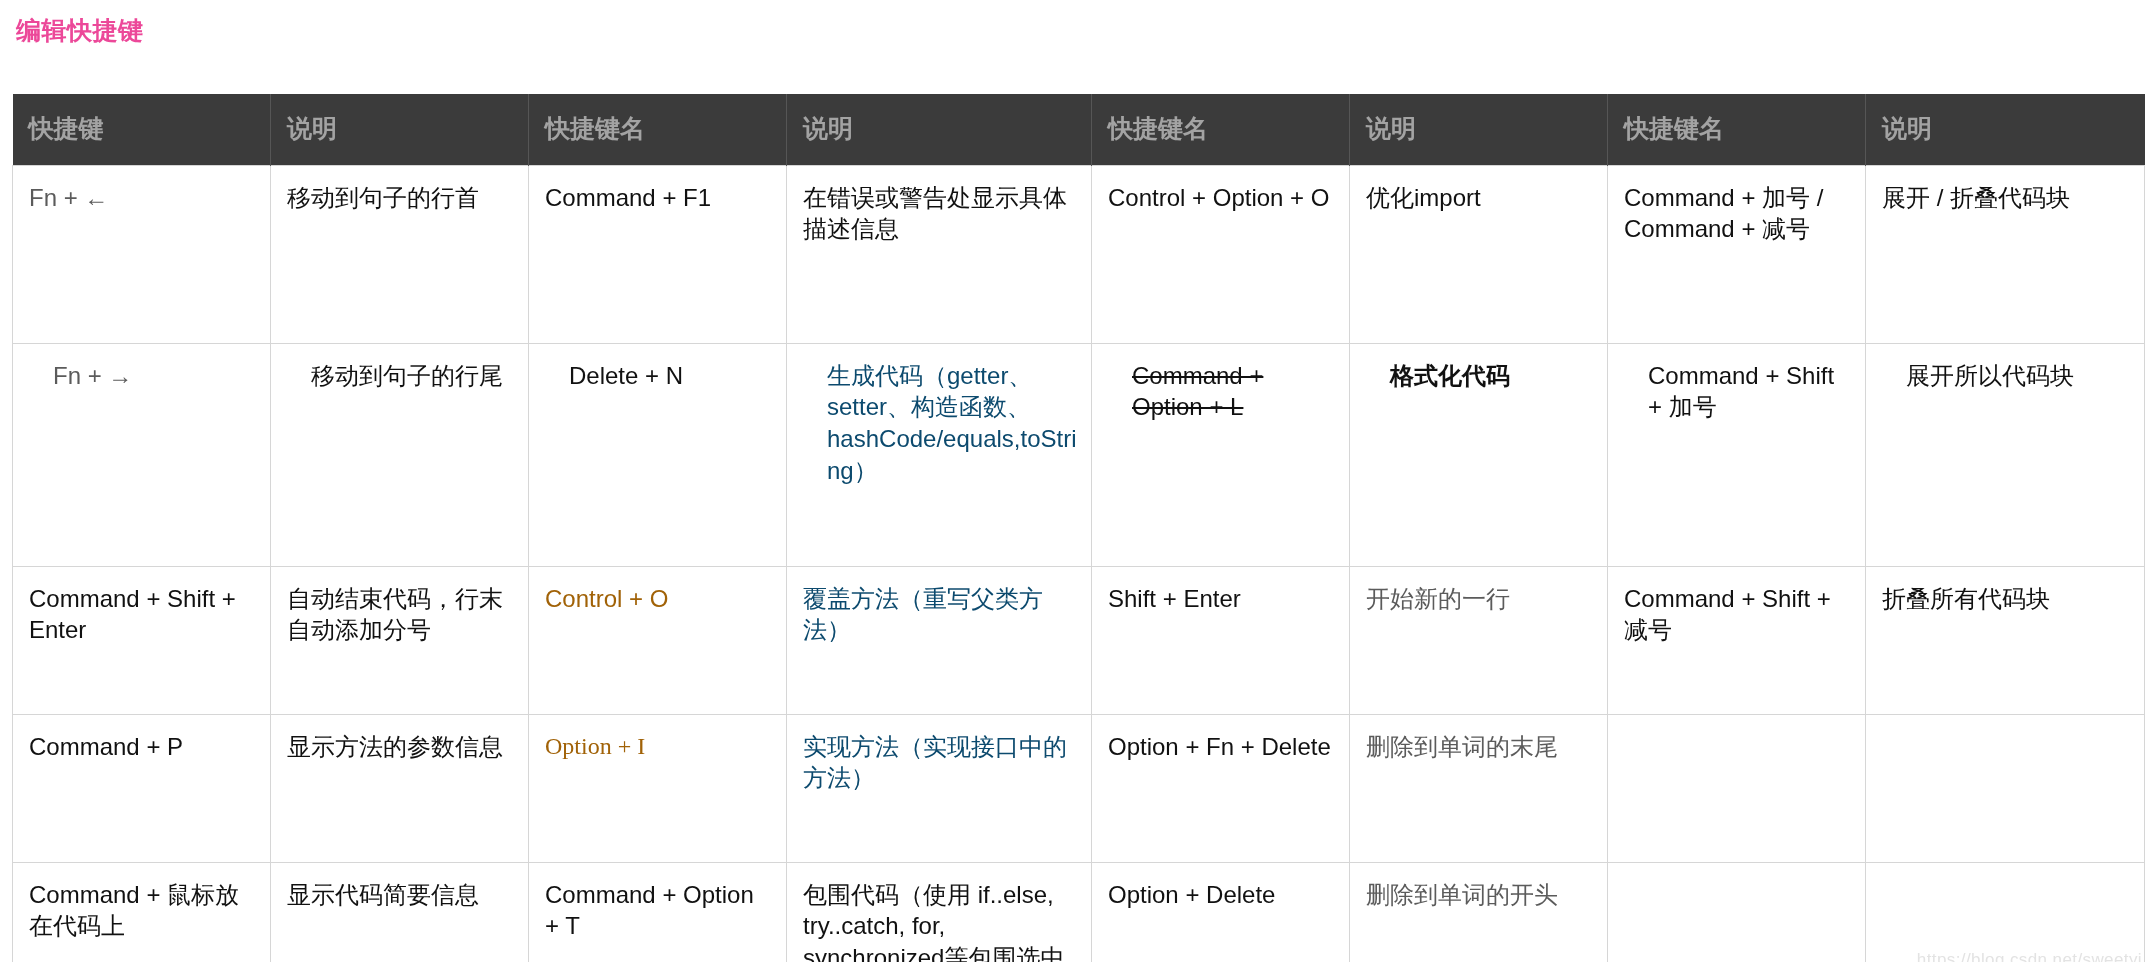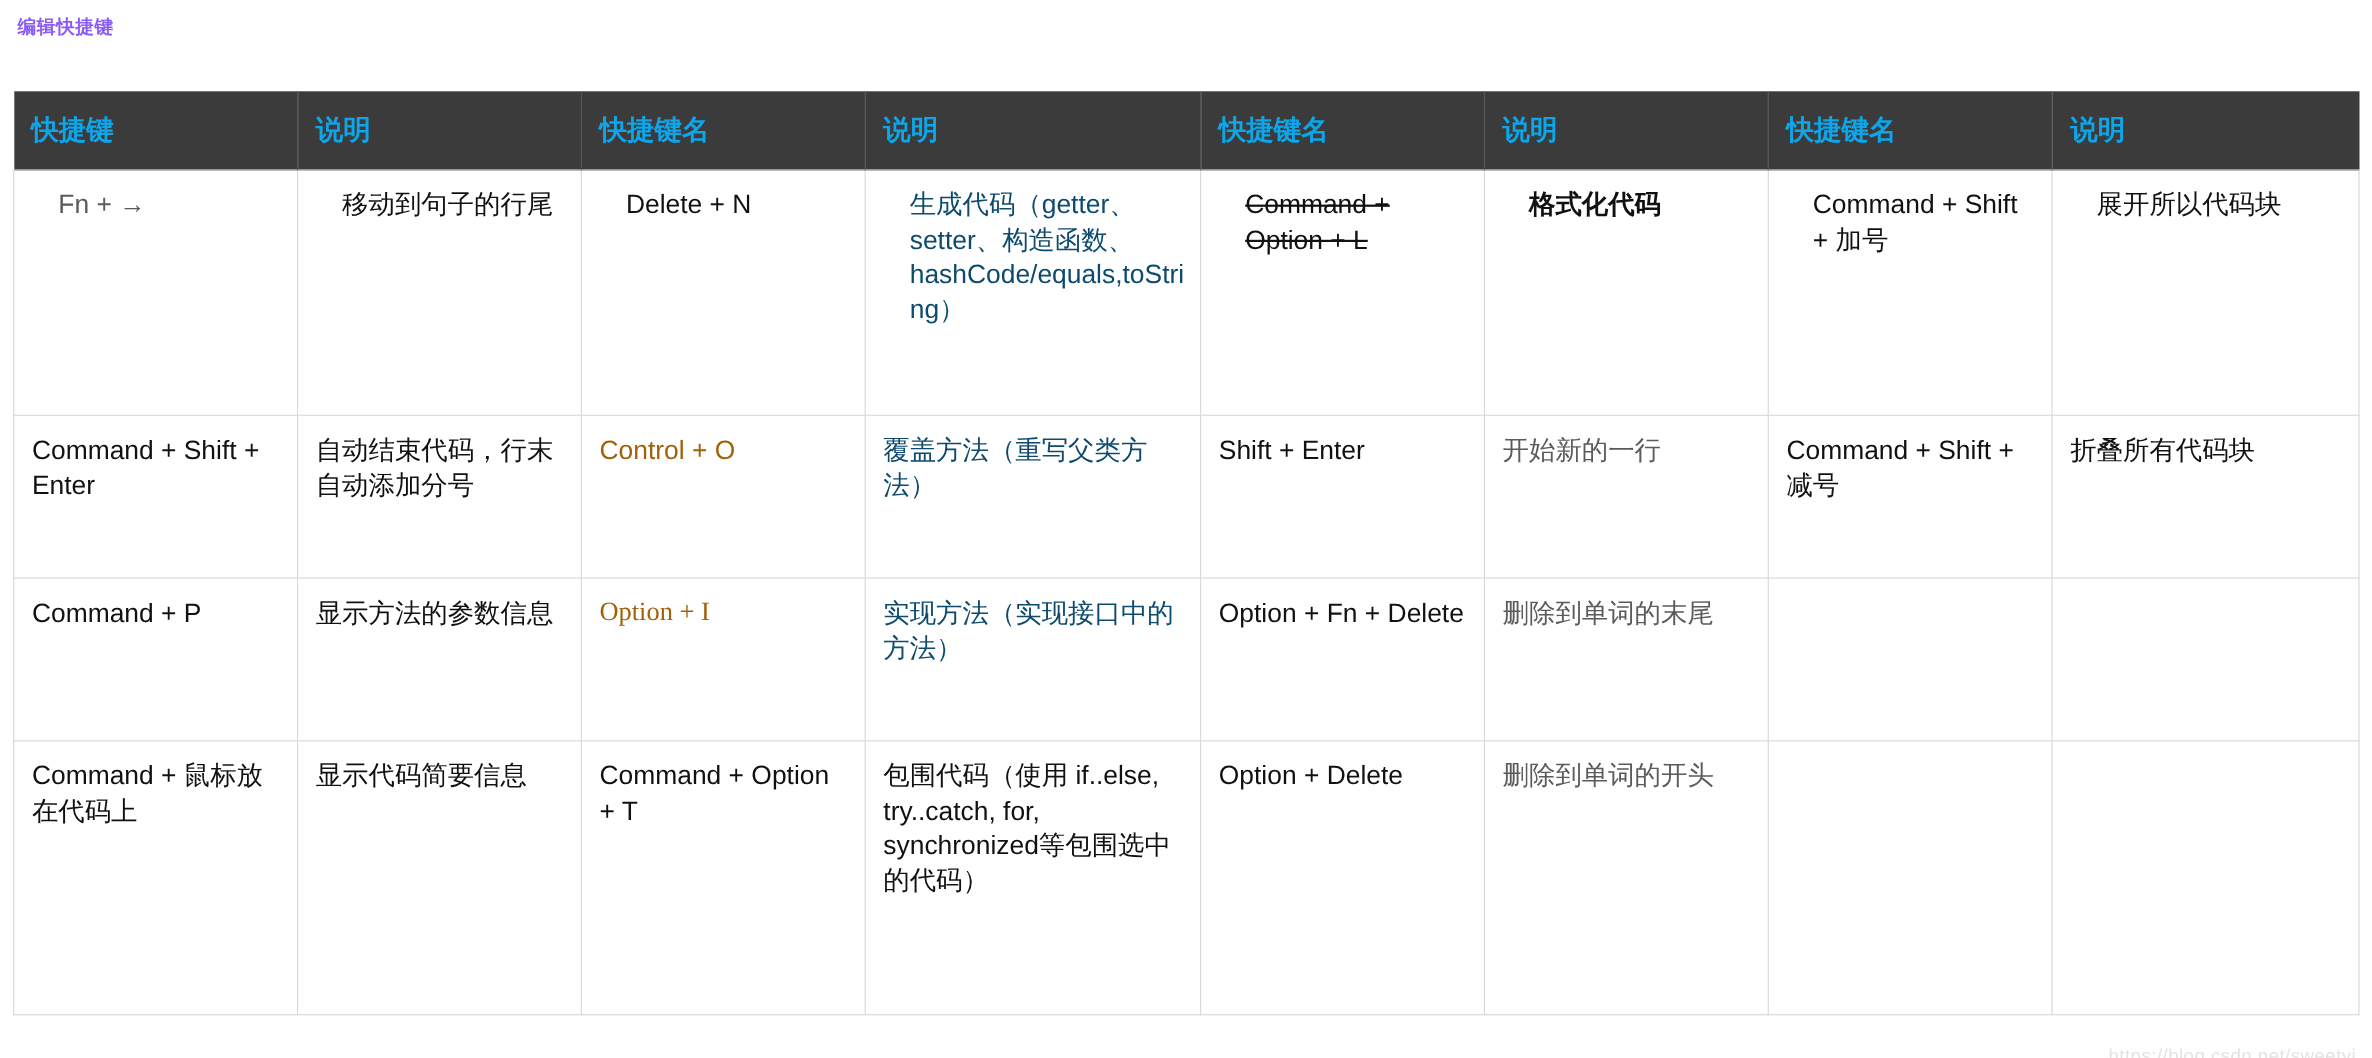--- a/index.html
+++ b/index.html
@@ -16,23 +16,23 @@
     position: relative;
   }
   .page {
     position: relative;
     width: 2156px;
     height: 962px;
     box-sizing: border-box;
     padding: 0 12px;
   }
   #page-title {
-    font-size: 17px;
+    font-size: 25px;
     font-weight: bold;
-    color: #8b5cf6;
+    color: #ec4899;
     letter-spacing: 0.5px;
     margin: 14px 0 0 4px;
     line-height: 1.3;
   }
   .table-wrap {
     margin-top: 47px;
     width: 2132px;
   }
   table.shortcut-table {
     border-collapse: collapse;
@@ -44,21 +44,21 @@
   table.shortcut-table col.c-desc  { width: 258px; }
   table.shortcut-table col.c-key2  { width: 258px; }
   table.shortcut-table col.c-desc2 { width: 305px; }
   table.shortcut-table col.c-key3  { width: 258px; }
   table.shortcut-table col.c-desc3 { width: 258px; }
   table.shortcut-table col.c-key4  { width: 258px; }
   table.shortcut-table col.c-desc4 { width: 279px; }
 
   thead th {
     background: #3b3b3b;
-    color: #0ea5e9;
+    color: #a3a3a3;
     font-size: 25px;
     font-weight: bold;
     text-align: left;
     vertical-align: middle;
     padding: 18px 16px 20px 16px;
     height: 66px;
     box-sizing: border-box;
     border-right: 1px solid #565656;
     white-space: nowrap;
   }
@@ -123,20 +123,30 @@
           <th>快捷键名</th>
           <th>说明</th>
           <th>快捷键名</th>
           <th>说明</th>
           <th>快捷键名</th>
           <th>说明</th>
         </tr>
       </thead>
       <tbody>
 
+        <tr class="r1">
+          <td class="dim">Fn + ←</td>
+          <td>移动到句子的行首</td>
+          <td>Command + F1</td>
+          <td>在错误或警告处显示具体描述信息</td>
+          <td>Control + Option + O</td>
+          <td>优化import</td>
+          <td>Command + 加号 / Command + 减号</td>
+          <td>展开 / 折叠代码块</td>
+        </tr>
 
         <tr class="r2">
           <td class="dim">Fn +  →</td>
           <td>移动到句子的行尾</td>
           <td>Delete + N</td>
           <td class="muted-desc">生成代码（getter、setter、构造函数、hashCode/equals,toString）</td>
           <td class="struck">Command + Option + L</td>
           <td class="heavy">格式化代码</td>
           <td>Command + Shift + 加号</td>
           <td>展开所以代码块</td>

